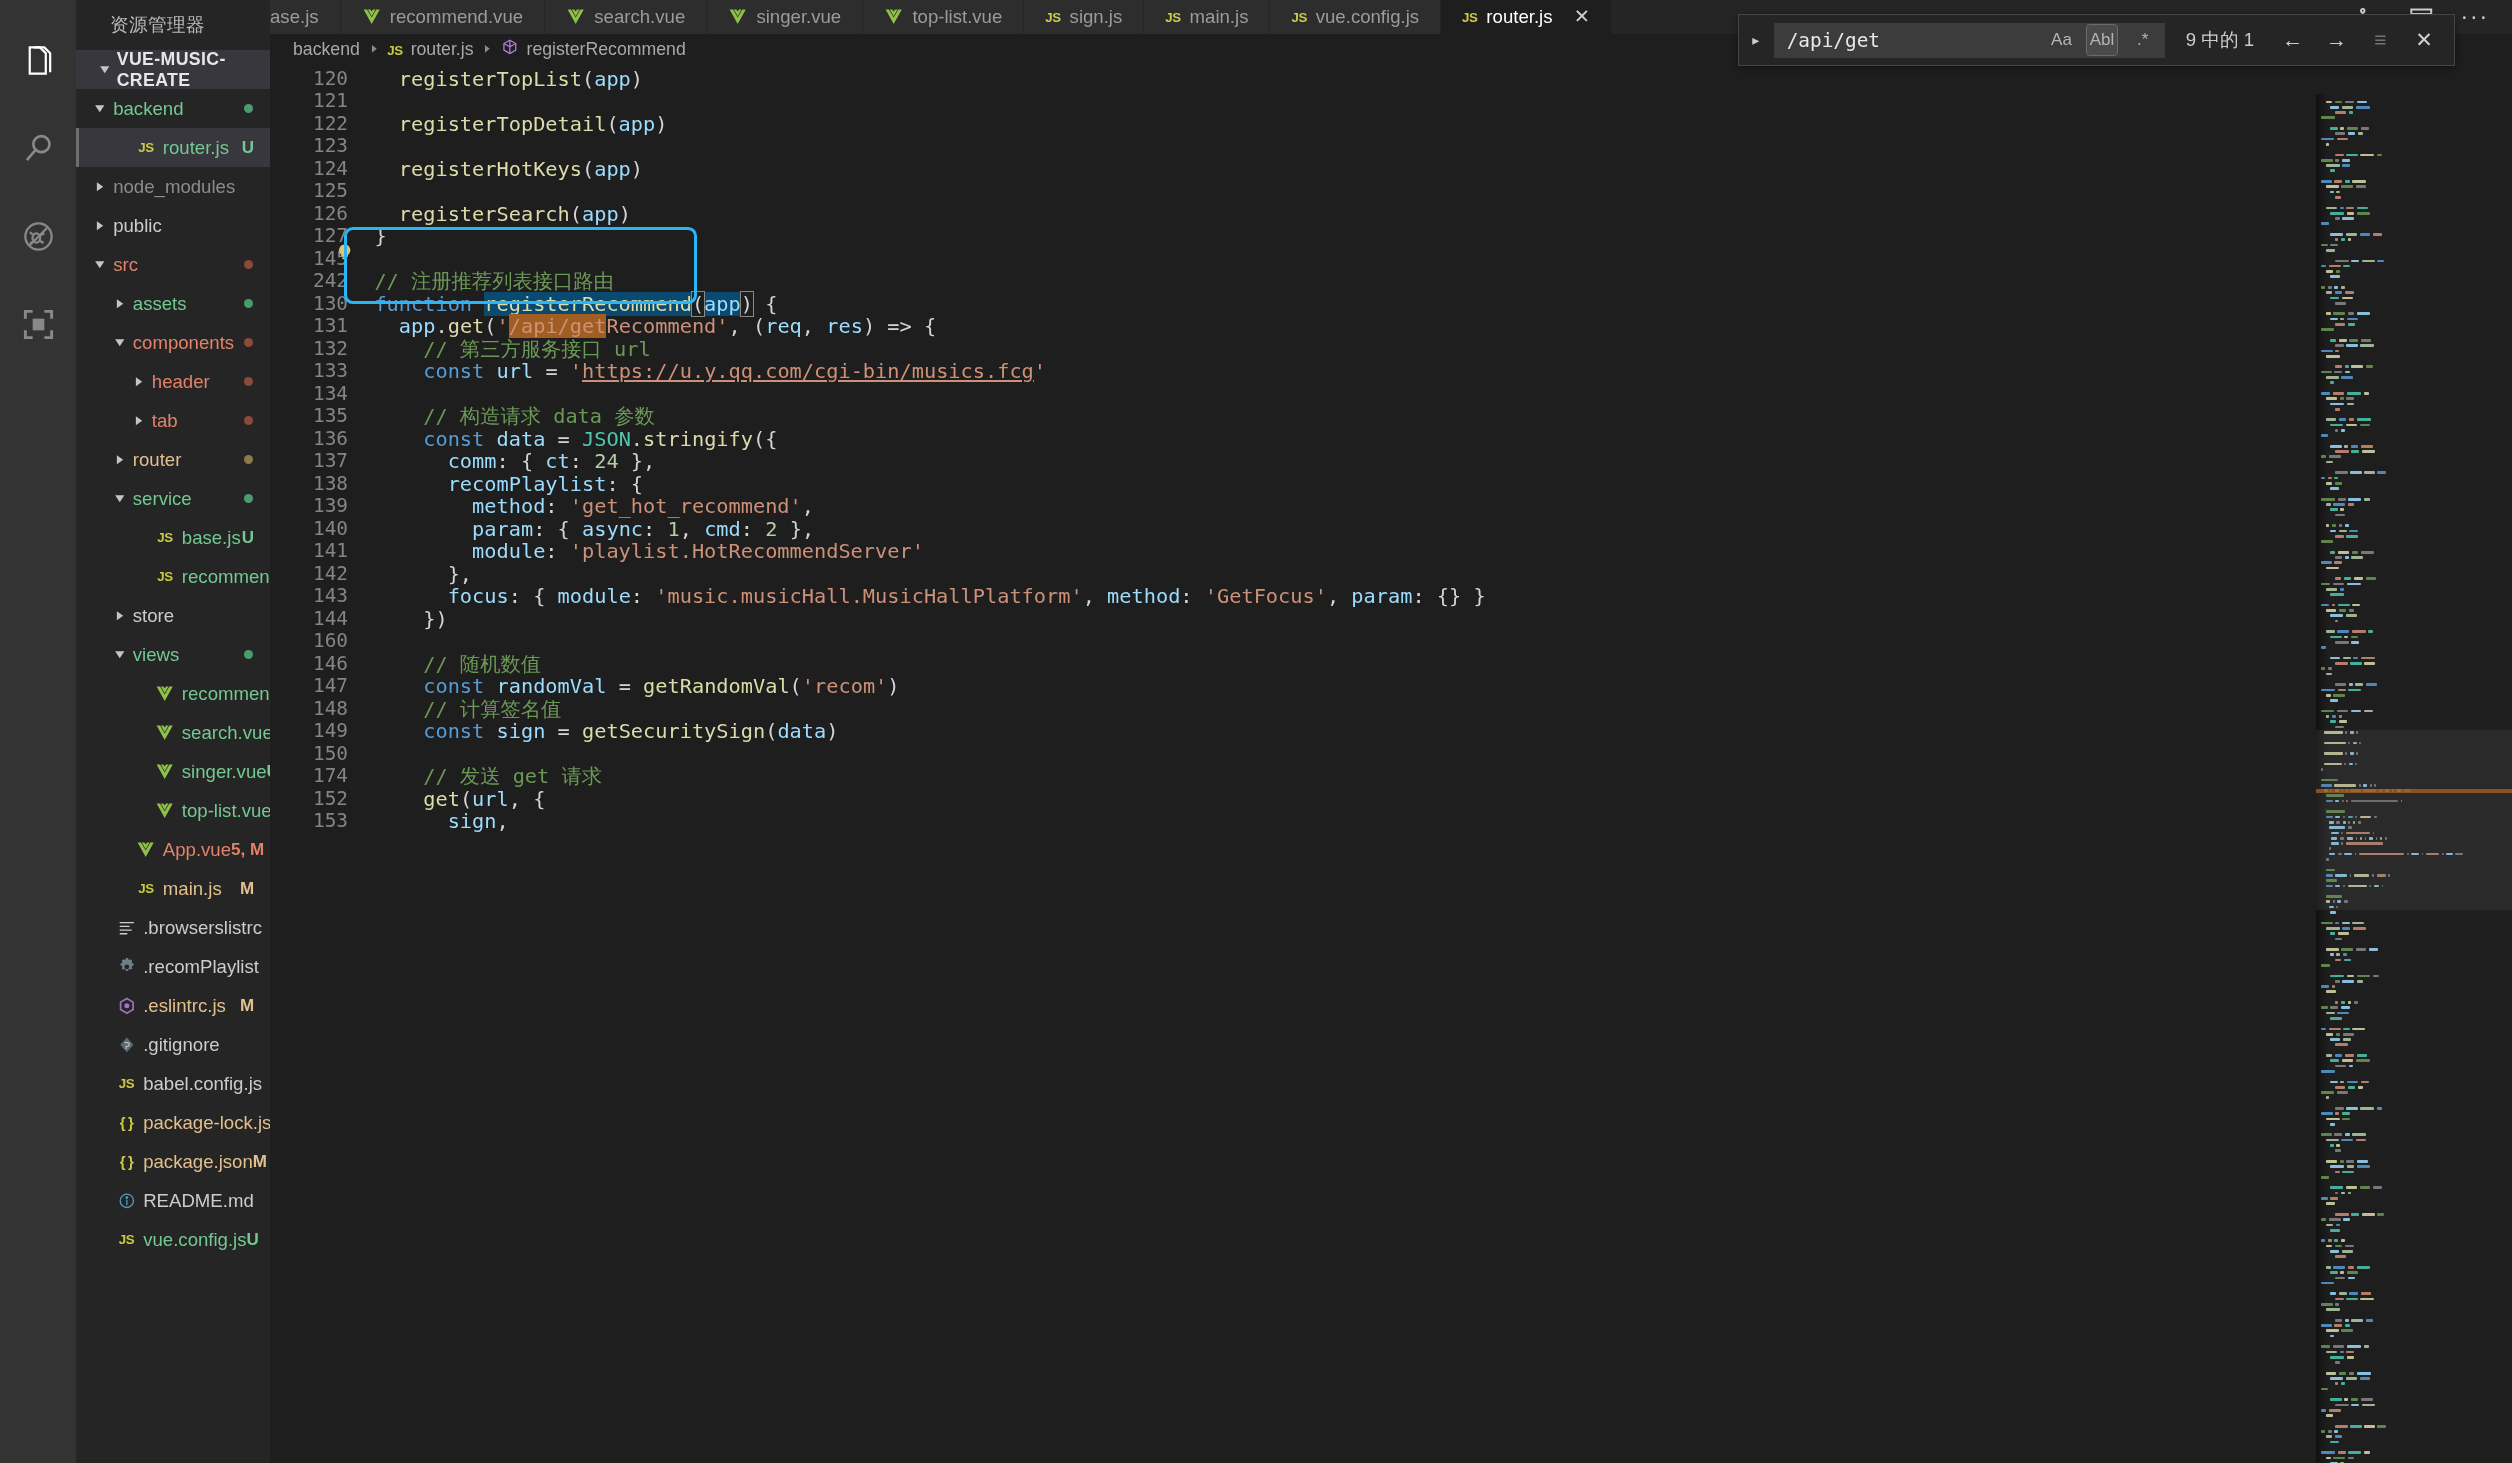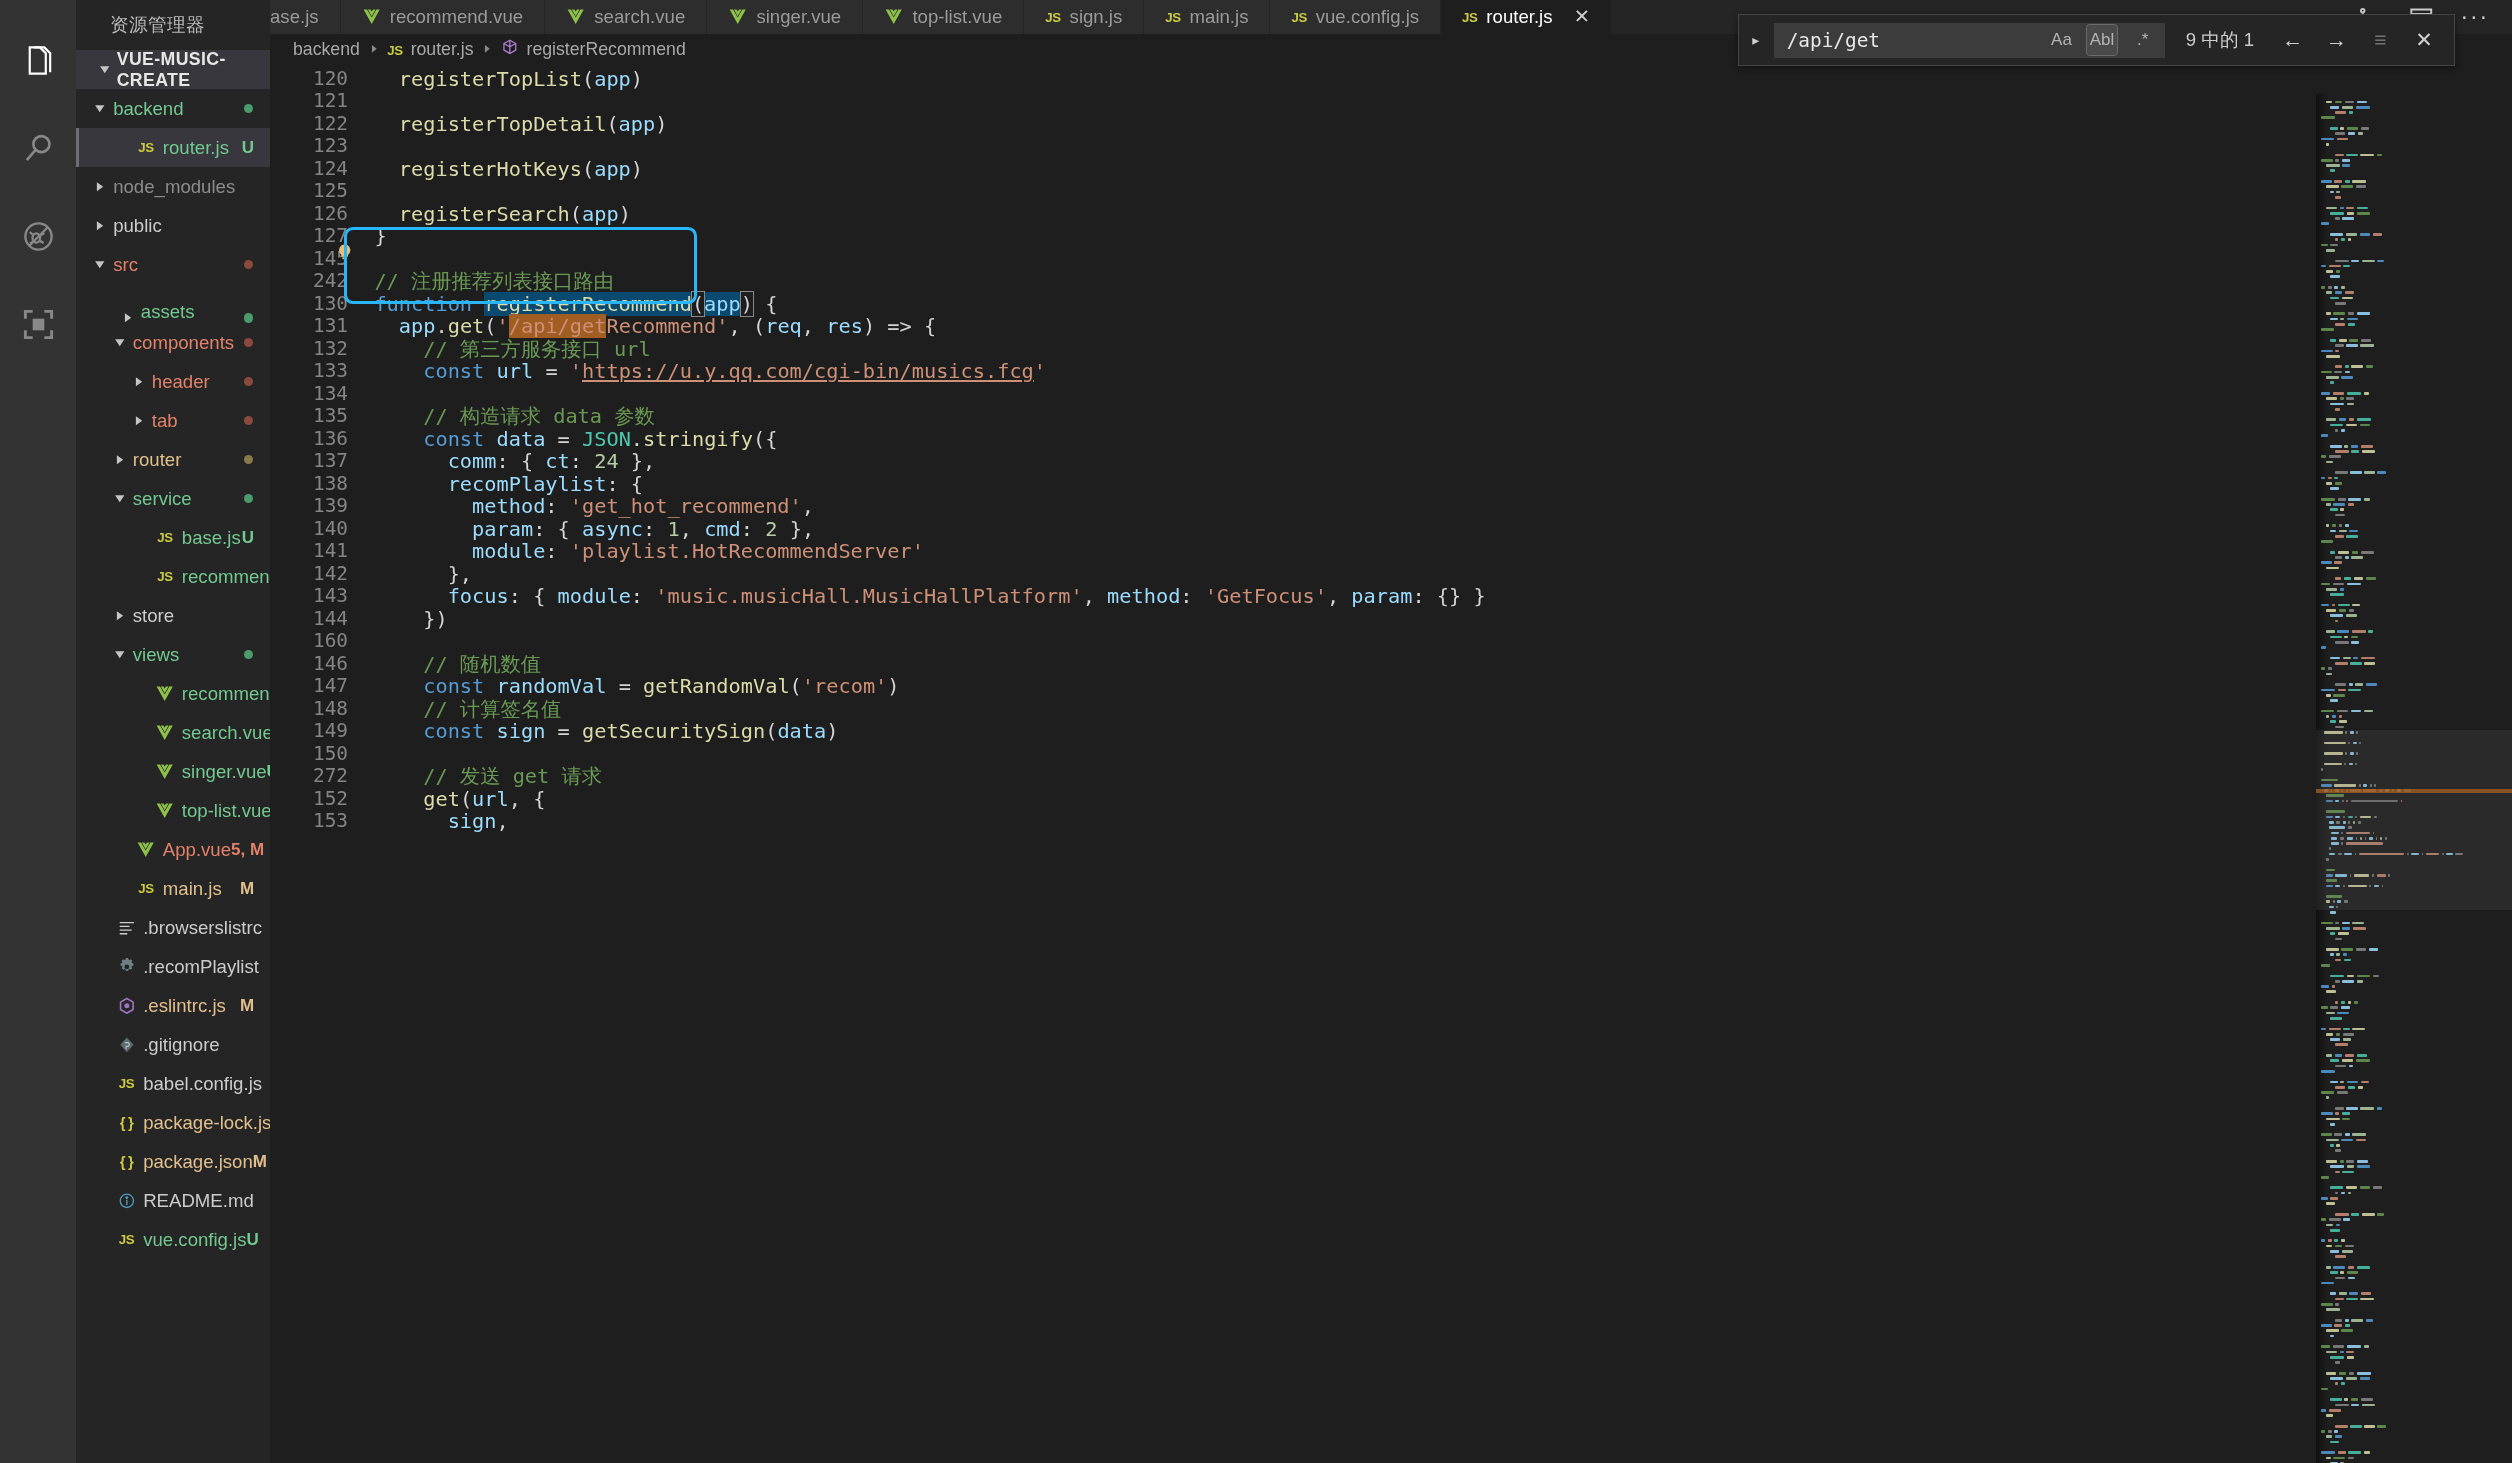--- a/index.html
+++ b/index.html
@@ -244,21 +244,21 @@
         <div class="row" style="padding-left: 12.4px;">
           <span class="tw">
             <svg width="11.5" height="11.5" viewBox="0 0 10 10">
               <path d="M1 2 L9 2 L5 8 Z" fill="#c5c5c5"></path>
             </svg>
           </span>
           <span class="lbl c-red">src</span>
           <span class="spacer"></span>
           <span class="dot" style="background: rgb(139, 74, 59);"></span>
         </div>
-        <div class="row" style="padding-left: 40px; align-items: flex-end;">
+        <div class="row" style="padding-left: 32px;">
           <span class="tw">
             <svg width="11.5" height="11.5" viewBox="0 0 10 10">
               <path d="M2.5 1 L2.5 9 L8 5 Z" fill="#c5c5c5"></path>
             </svg>
           </span>
           <span class="lbl c-green">assets</span>
           <span class="spacer"></span>
           <span class="dot" style="background: rgb(74, 156, 109);"></span>
         </div>
         <div class="row" style="padding-left: 32px;">
@@ -640,21 +640,21 @@
           <div>141</div>
           <div>142</div>
           <div>143</div>
           <div>144</div>
           <div>160</div>
           <div>146</div>
           <div>147</div>
           <div>148</div>
           <div>149</div>
           <div>150</div>
-          <div>272</div>
+          <div>174</div>
           <div>152</div>
           <div>153</div>
         </div>
       <div class="code" id="code"><div class="ln">  <span class="fn">registerTopList</span><span class="pun">(</span><span class="var">app</span><span class="pun">)</span></div><div class="ln">&nbsp;</div><div class="ln">  <span class="fn">registerTopDetail</span><span class="pun">(</span><span class="var">app</span><span class="pun">)</span></div><div class="ln">&nbsp;</div><div class="ln">  <span class="fn">registerHotKeys</span><span class="pun">(</span><span class="var">app</span><span class="pun">)</span></div><div class="ln">&nbsp;</div><div class="ln">  <span class="fn">registerSearch</span><span class="pun">(</span><span class="var">app</span><span class="pun">)</span></div><div class="ln"><span class="pun">}</span></div><div class="ln">&nbsp;</div><div class="ln"><span class="cmt">// 注册推荐列表接口路由</span></div><div class="ln"><span class="k">function</span> <span class="sel fn">registerRecommend</span><span class="brkt pun">(</span><span class="sel var">app</span><span class="brkt pun">)</span> <span class="pun">{</span></div><div class="ln">  <span class="var">app</span><span class="pun">.</span><span class="fn">get</span><span class="pun">(</span><span class="str">'</span><span class="findmatch str">/api/get</span><span class="str">Recommend'</span><span class="pun">, (</span><span class="var">req</span><span class="pun">, </span><span class="var">res</span><span class="pun">) =&gt; {</span></div><div class="ln">    <span class="cmt">// 第三方服务接口 url</span></div><div class="ln">    <span class="k">const</span> <span class="var">url</span> <span class="pun">=</span> <span class="str">'</span><span class="str link">https://u.y.qq.com/cgi-bin/musics.fcg</span><span class="str">'</span></div><div class="ln">&nbsp;</div><div class="ln">    <span class="cmt">// 构造请求 data 参数</span></div><div class="ln">    <span class="k">const</span> <span class="var">data</span> <span class="pun">=</span> <span class="cls">JSON</span><span class="pun">.</span><span class="fn">stringify</span><span class="pun">({</span></div><div class="ln">      <span class="var">comm</span><span class="pun">: {</span> <span class="var">ct</span><span class="pun">:</span> <span class="num">24</span> <span class="pun">},</span></div><div class="ln">      <span class="var">recomPlaylist</span><span class="pun">: {</span></div><div class="ln">        <span class="var">method</span><span class="pun">:</span> <span class="str">'get_hot_recommend'</span><span class="pun">,</span></div><div class="ln">        <span class="var">param</span><span class="pun">: {</span> <span class="var">async</span><span class="pun">:</span> <span class="num">1</span><span class="pun">,</span> <span class="var">cmd</span><span class="pun">:</span> <span class="num">2</span> <span class="pun">},</span></div><div class="ln">        <span class="var">module</span><span class="pun">:</span> <span class="str">'playlist.HotRecommendServer'</span></div><div class="ln">      <span class="pun">},</span></div><div class="ln">      <span class="var">focus</span><span class="pun">: {</span> <span class="var">module</span><span class="pun">:</span> <span class="str">'music.musicHall.MusicHallPlatform'</span><span class="pun">,</span> <span class="var">method</span><span class="pun">:</span> <span class="str">'GetFocus'</span><span class="pun">,</span> <span class="var">param</span><span class="pun">: {} }</span></div><div class="ln">    <span class="pun">})</span></div><div class="ln">&nbsp;</div><div class="ln">    <span class="cmt">// 随机数值</span></div><div class="ln">    <span class="k">const</span> <span class="var">randomVal</span> <span class="pun">=</span> <span class="fn">getRandomVal</span><span class="pun">(</span><span class="str">'recom'</span><span class="pun">)</span></div><div class="ln">    <span class="cmt">// 计算签名值</span></div><div class="ln">    <span class="k">const</span> <span class="var">sign</span> <span class="pun">=</span> <span class="fn">getSecuritySign</span><span class="pun">(</span><span class="var">data</span><span class="pun">)</span></div><div class="ln">&nbsp;</div><div class="ln">    <span class="cmt">// 发送 get 请求</span></div><div class="ln">    <span class="fn">get</span><span class="pun">(</span><span class="var">url</span><span class="pun">, {</span></div><div class="ln">      <span class="var">sign</span><span class="pun">,</span></div></div>
 
       <div class="bulb" style="left:65px;top:179px;">
         <svg width="19.4" height="19.4" viewBox="0 0 24 24" fill="#e5c07b">
           <path d="M12 2 a7 7 0 0 0 -4 12.7 V17 h8 v-2.3 A7 7 0 0 0 12 2 Z"></path>
           <rect x="9" y="18" width="6" height="2.2" rx="1"></rect>
         </svg>

